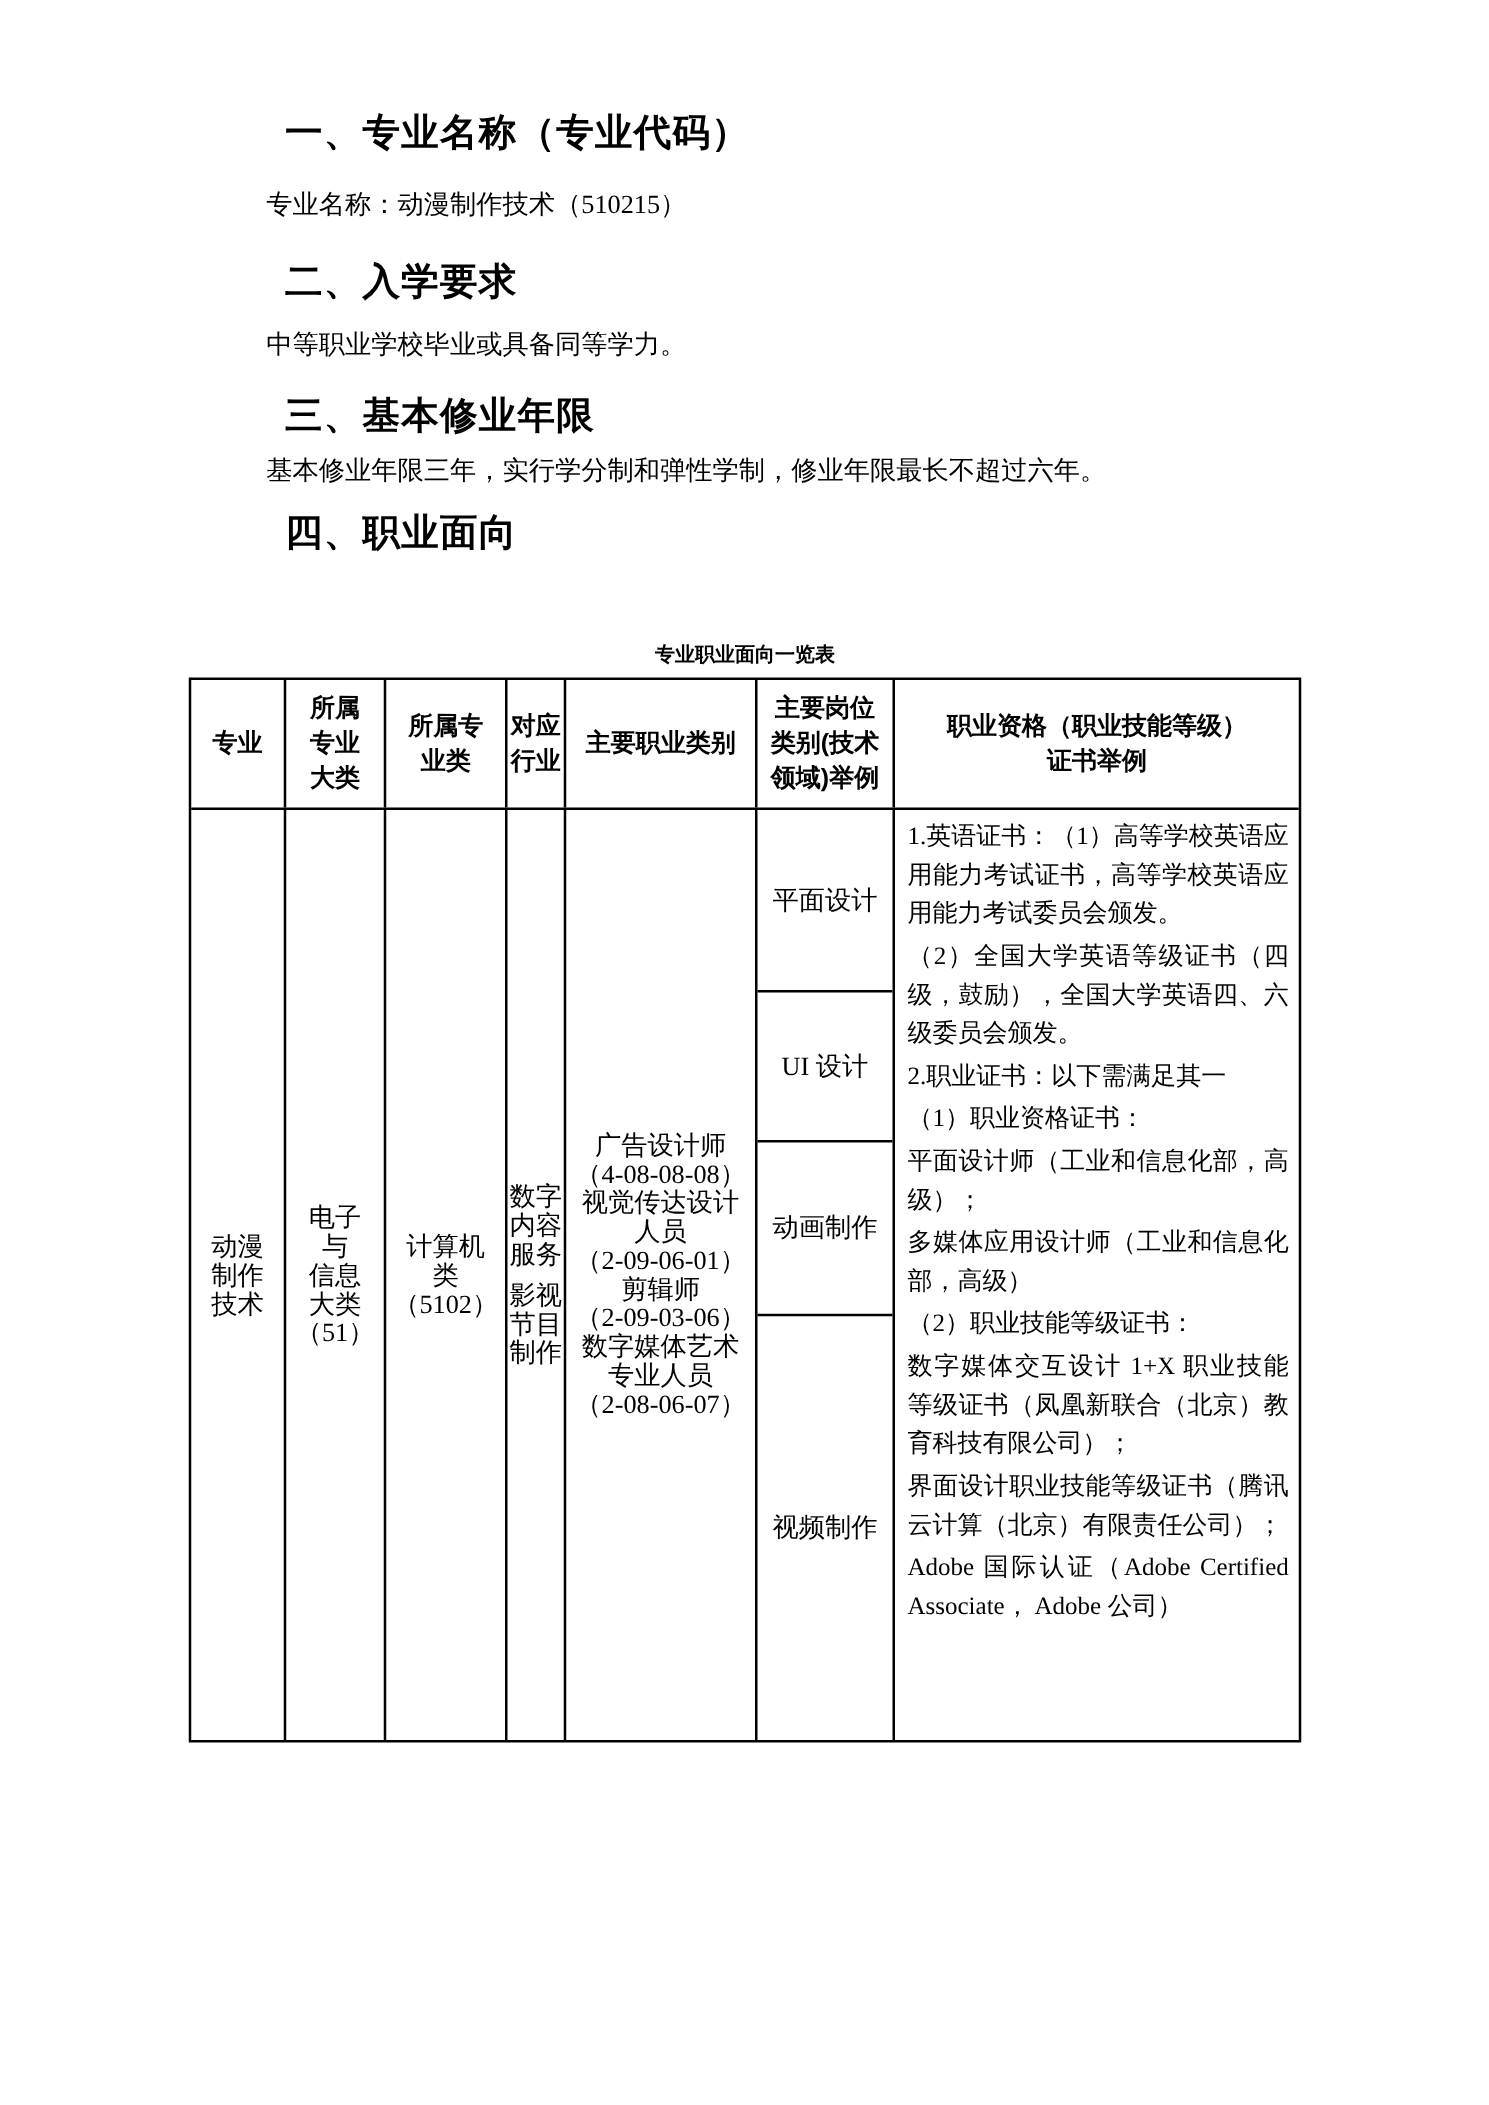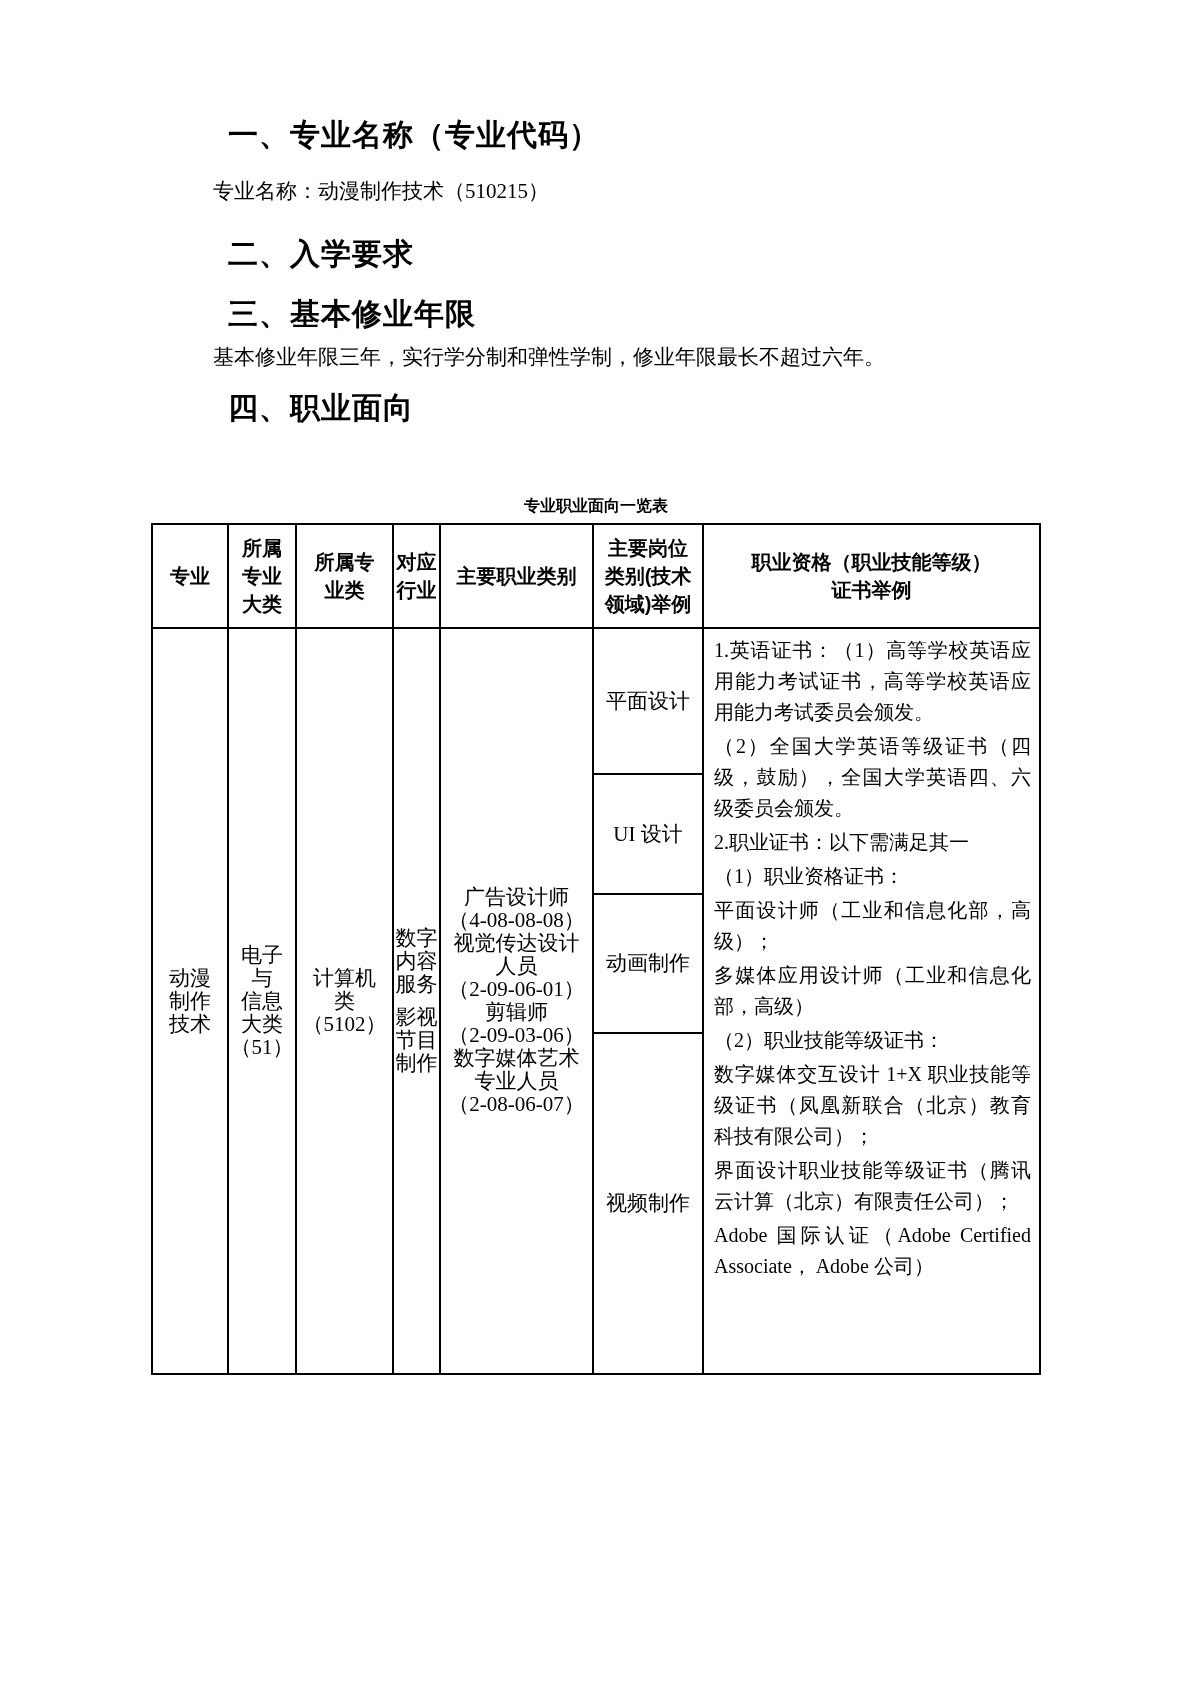--- a/index.html
+++ b/index.html
@@ -1,21 +1,21 @@
 <!DOCTYPE html>
 <html><head>
 <meta charset="utf-8">
 <style>
   html,body{margin:0;padding:0;background:#ffffff;}
   .page{
     position:relative;
     width:1191px;height:1684px;
     background:#ffffff;color:#000;
     box-sizing:border-box;
-    padding-top:117px;
+    padding-top:89px;
     font-family:"Liberation Serif","DejaVu Serif",serif;
     overflow:hidden;
   }
   .h{
     font-family:"Liberation Sans","DejaVu Sans",sans-serif;
     font-weight:bold;font-size:30px;line-height:35px;
     margin:0 0 0 228px;letter-spacing:1px;
   }
   .p{
     font-size:21px;line-height:29px;
@@ -39,21 +39,21 @@
     box-sizing:border-box;
     border:2px solid #000;
     display:flex;flex-direction:column;
     font-size:21px;
   }
   .thead{display:flex;height:104px;border-bottom:2px solid #000;box-sizing:border-box;flex:none;}
   .tbody{display:flex;flex:1;min-height:0;}
   .bcol{box-sizing:border-box;border-right:2px solid #000;display:flex;flex-direction:column;}
   .bcol.last{border-right:none;}
   .w1{width:76px;flex:none;}
-  .w2{width:68px;flex:none;}
+  .w2{width:80px;flex:none;}
   .w3{width:97px;flex:none;justify-content:flex-end;}
   .w4{width:47px;flex:none;}
   .w5{width:153px;flex:none;}
   .w6{width:110px;flex:none;}
   .w7{flex:1;min-width:0;border-radius:22px;}
   .hcell{
     align-items:center;justify-content:center;text-align:center;
     font-family:"Liberation Sans","DejaVu Sans",sans-serif;
     font-weight:bold;font-size:20px;line-height:28px;
     white-space:pre-line;display:flex;
@@ -82,20 +82,21 @@
 </style>
 </head>
 <body>
 
 <div class="page">
 
   <h2 class="h">一、专业名称（专业代码）</h2>
   <p class="p mt-p1">专业名称：动漫制作技术（510215）</p>
 
   <h2 class="h mt-h2">二、入学要求</h2>
+  <p class="p mt-p2">中等职业学校毕业或具备同等学力。</p>
 
   <h2 class="h mt-h3">三、基本修业年限</h2>
   <p class="p mt-p3">基本修业年限三年，实行学分制和弹性学制，修业年限最长不超过六年。</p>
 
   <h2 class="h mt-h4">四、职业面向</h2>
 
   <div class="tbl-title">专业职业面向一览表</div>
 
   <div class="jobtable">
 

